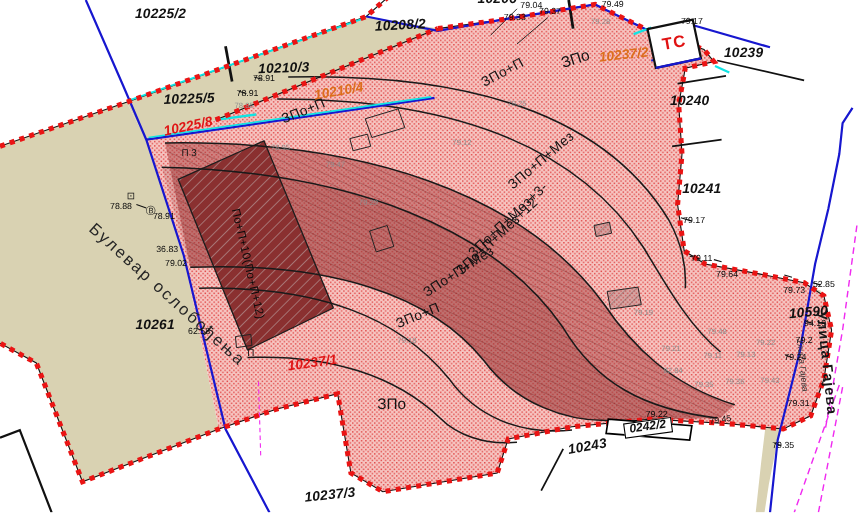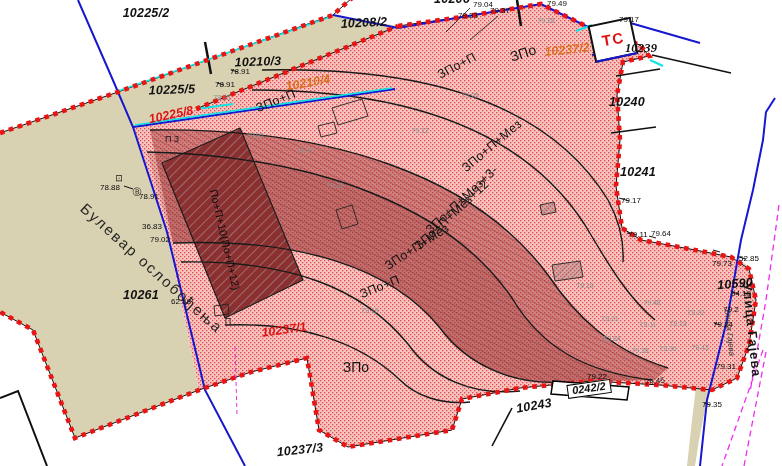--- a/index.html
+++ b/index.html
@@ -152,22 +152,22 @@
 
   <div class="labels">
       <span class="lbl k-p" style="left: 146px; top: 13px; --r: 0deg;">10225/2</span>
       <span class="lbl k-p" style="left: 452px; top: -1px; --r: 0deg;">10206</span>
       <span class="lbl k-p" style="left: 364px; top: 23px; --r: -3deg;">10208/2</span>
       <span class="lbl k-p" style="left: 258px; top: 62px; --r: -2deg;">10210/3</span>
       <span class="lbl k-p" style="left: 172px; top: 90px; --r: -2deg;">10225/5</span>
       <span class="lbl k-pr" style="left: 171px; top: 115px; --r: -12deg;">10225/8</span>
       <span class="lbl k-po" style="left: 308px; top: 83px; --r: -10deg;">10210/4</span>
       <span class="lbl k-po" style="left: 567px; top: 50px; --r: -6deg;">10237/2</span>
-      <span class="lbl k-p" style="left: 641px; top: 48px; font-family: Liberation Serif, serif; --r: 0deg;">10239</span>
-      <span class="lbl k-p" style="left: 627px; top: 102px; text-align: center; --r: 0deg;">10240</span>
+      <span class="lbl k-p" style="left: 676px; top: 48px; --r: 0deg;">10239</span>
+      <span class="lbl k-p" style="left: 627px; top: 92px; text-align: center; --r: 0deg;">10240</span>
       <span class="lbl k-p" style="left: 638px; top: 172px; --r: 0deg;">10241</span>
       <span class="lbl k-p" style="left: 735px; top: 284px; --r: -5deg;">10590</span>
       <span class="lbl k-p" style="left: 141px; top: 295px; --r: 0deg;">10261</span>
       <span class="lbl k-pr" style="left: 284px; top: 330px; --r: -8deg;">10237/1</span>
       <span class="lbl k-p" style="left: 300px; top: 450px; --r: -6deg;">10237/3</span>
       <span class="lbl k-p" style="left: 534px; top: 406px; --r: -10deg;">10243</span>
       <span class="lbl k-bx" style="left: 589px; top: 389px; --r: -8deg;">0242/2</span>
       <span class="lbl k-z" style="left: 276px; top: 101px; --r: -22deg;">ЗПо+П</span>
       <span class="lbl k-z" style="left: 457px; top: 66px; --r: -28deg;">ЗПо+П</span>
       <span class="lbl k-zb" style="left: 523px; top: 53px; --r: -18deg;">ЗПо</span>
@@ -192,21 +192,21 @@
       <span class="lbl k-e" style="left: 110px; top: 188px; --r: 0deg;">78.88</span>
       <span class="lbl k-e" style="left: 149px; top: 197px; --r: 0deg;">78.91</span>
       <span class="lbl k-e" style="left: 240px; top: 72px; --r: 0deg;">78.91</span>
       <span class="lbl k-e" style="left: 225px; top: 85px; --r: 0deg;">78.91</span>
       <span class="lbl k-eg" style="left: 222px; top: 97px; --r: 0deg;">78.85</span>
       <span class="lbl k-e" style="left: 152px; top: 227px; --r: 0deg;">36.83</span>
       <span class="lbl k-e" style="left: 160px; top: 240px; --r: 0deg;">79.02</span>
       <span class="lbl k-e" style="left: 181px; top: 302px; --r: 0deg;">62.58</span>
       <span class="lbl k-e" style="left: 631px; top: 201px; --r: 0deg;">79.17</span>
       <span class="lbl k-e" style="left: 638px; top: 235px; --r: 0deg;">79.11</span>
-      <span class="lbl k-e" style="left: 661px; top: 234px; --r: 0deg;">79.64</span>
+      <span class="lbl k-e" style="left: 661px; top: 250px; --r: 0deg;">79.64</span>
       <span class="lbl k-e" style="left: 722px; top: 264px; --r: 0deg;">79.73</span>
       <span class="lbl k-e" style="left: 749px; top: 259px; --r: 0deg;">52.85</span>
       <span class="lbl k-e" style="left: 741px; top: 294px; --r: 0deg;">94.19</span>
       <span class="lbl k-e" style="left: 723px; top: 325px; --r: 0deg;">79.24</span>
       <span class="lbl k-e" style="left: 726px; top: 367px; --r: 0deg;">79.31</span>
       <span class="lbl k-e" style="left: 712px; top: 405px; --r: 0deg;">79.35</span>
       <span class="lbl k-e" style="left: 655px; top: 382px; --r: -8deg;">79.45</span>
       <span class="lbl k-e" style="left: 597px; top: 377px; --r: 0deg;">79.22</span>
       <span class="lbl k-e" style="left: 731px; top: 310px; --r: 0deg;">79.2</span>
       <span class="lbl k-eg" style="left: 546px; top: 20px; --r: 0deg;">79.28</span>

